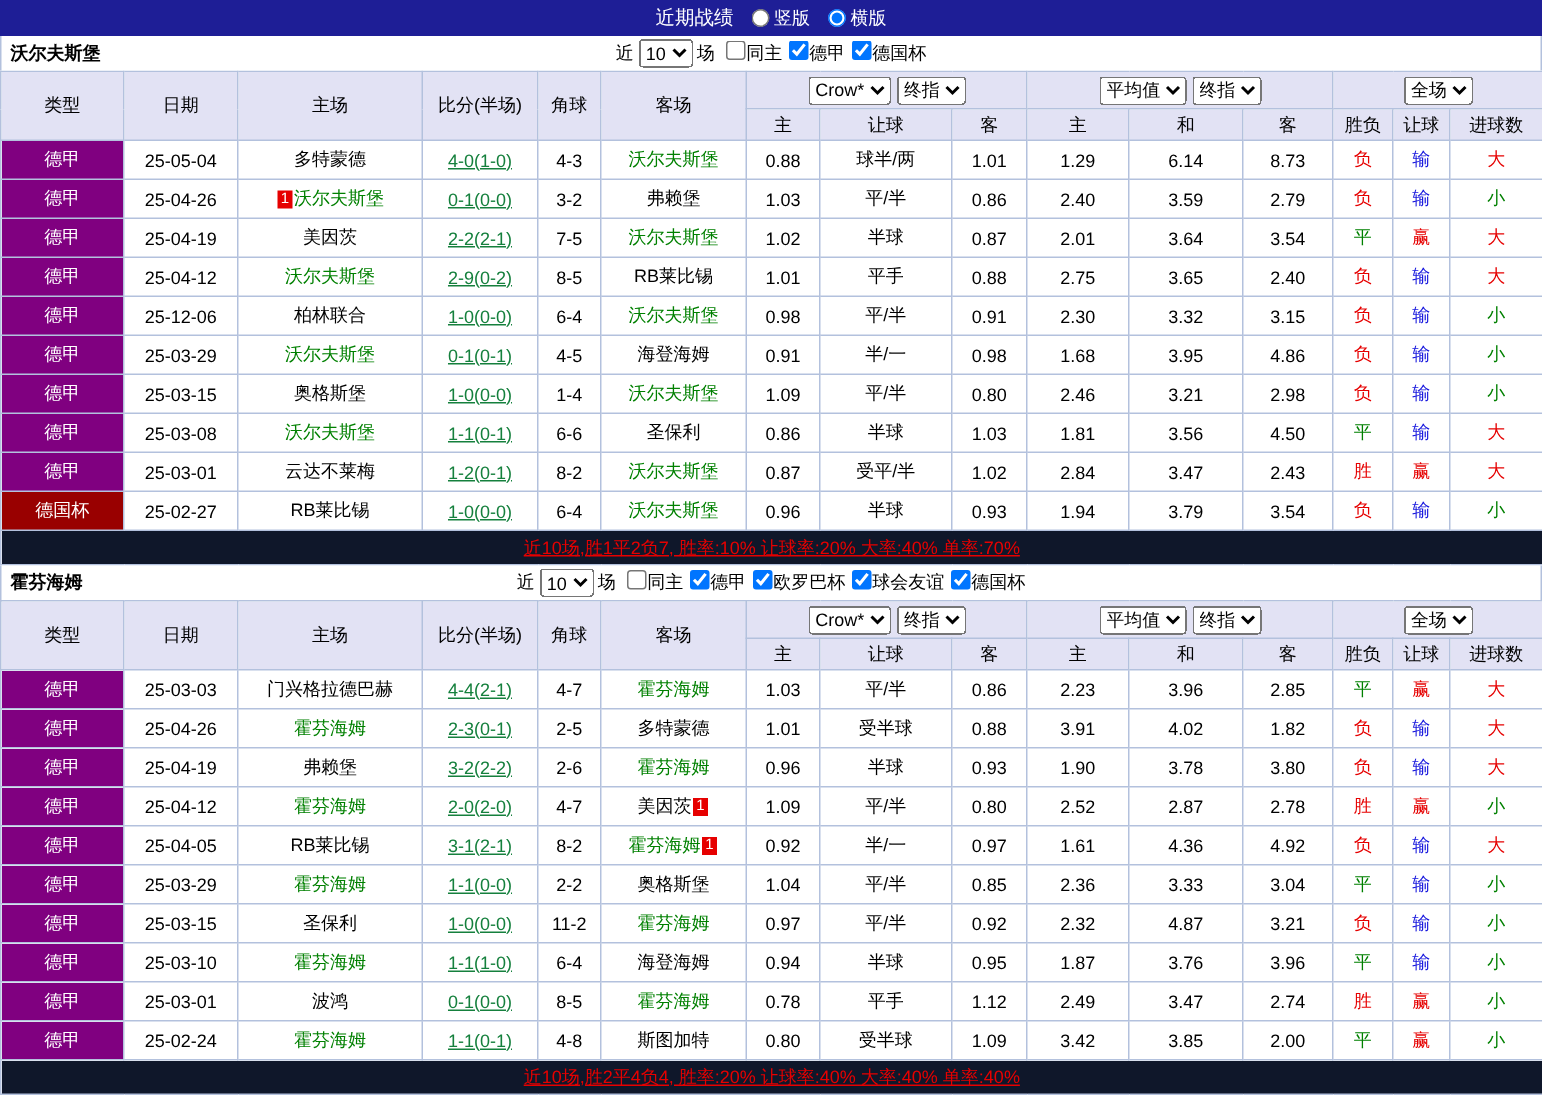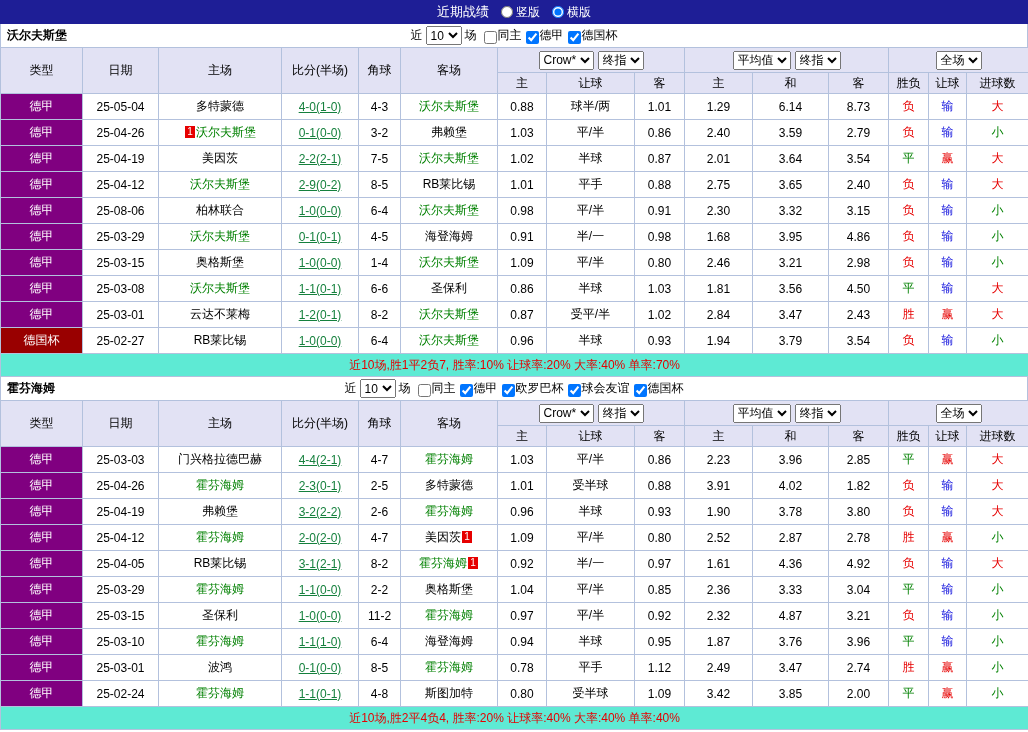--- a/index.html
+++ b/index.html
@@ -33,21 +33,21 @@
     align-items:center;
     justify-content:center;
     border-left:1px solid #b3c1dd;
     border-right:1px solid #b3c1dd;
     background:#fff;
   }
   .team-name { position:absolute; left:6px; font-weight:bold; color:#000; }
   .filters { display:flex; align-items:center; gap:3px; }
   .filters select { height:19px; font-size:12px; }
   .cbs { display:flex; align-items:center; }
-  .cb { display:flex; align-items:flex-end; margin-left:4px; cursor:pointer; }
+  .cb { display:flex; align-items:flex-start; margin-left:4px; cursor:pointer; }
   .cb input { margin:0 1px 0 0; width:13px; height:13px; }
 
   
   table { width:1028px; border-collapse:collapse; table-layout:fixed; }
   th, td {
     border:1px solid #b3c1dd;
     text-align:center;
     padding:0 1px;
     font-weight:normal;
     overflow:hidden;
@@ -64,21 +64,21 @@
     display:inline-block;
     background:#e60000;
     color:#fff;
     font-size:10px;
     line-height:12px;
     min-width:10px;
     padding:0 1px;
     margin:0 1px;
     vertical-align:1px;
   }
-  tfoot td { height:23px; color:#e60000; background:#5eead4; }
+  tfoot td { height:23px; color:#e60000; background:#0f172a;text-decoration:underline; }
 </style>
 </head>
 <body>
 
 <div class="topbar">
   <span class="title">近期战绩</span>
   <label>
     <input type="radio" name="layout" style="">
     <span>竖版</span>
   </label>
@@ -228,21 +228,21 @@
     <td>2.75</td>
     <td>3.65</td>
     <td>2.40</td>
     <td style="color: rgb(230, 0, 0);">负</td>
     <td style="color: rgb(21, 21, 221);">输</td>
     <td style="color: rgb(230, 0, 0);">大</td>
   </tr>
 
   <tr>
     <td class="league" style="background: rgb(128, 0, 128);">德甲</td>
-    <td>25-08-06</td>
+    <td>25-12-06</td>
     <td><span>柏林联合</span></td>
     <td class="score">1-0(0-0)</td>
     <td>6-4</td>
     <td><span class="focus">沃尔夫斯堡</span></td>
     <td>0.98</td>
     <td>平/半</td>
     <td>0.91</td>
     <td>2.30</td>
     <td>3.32</td>
     <td>3.15</td>

